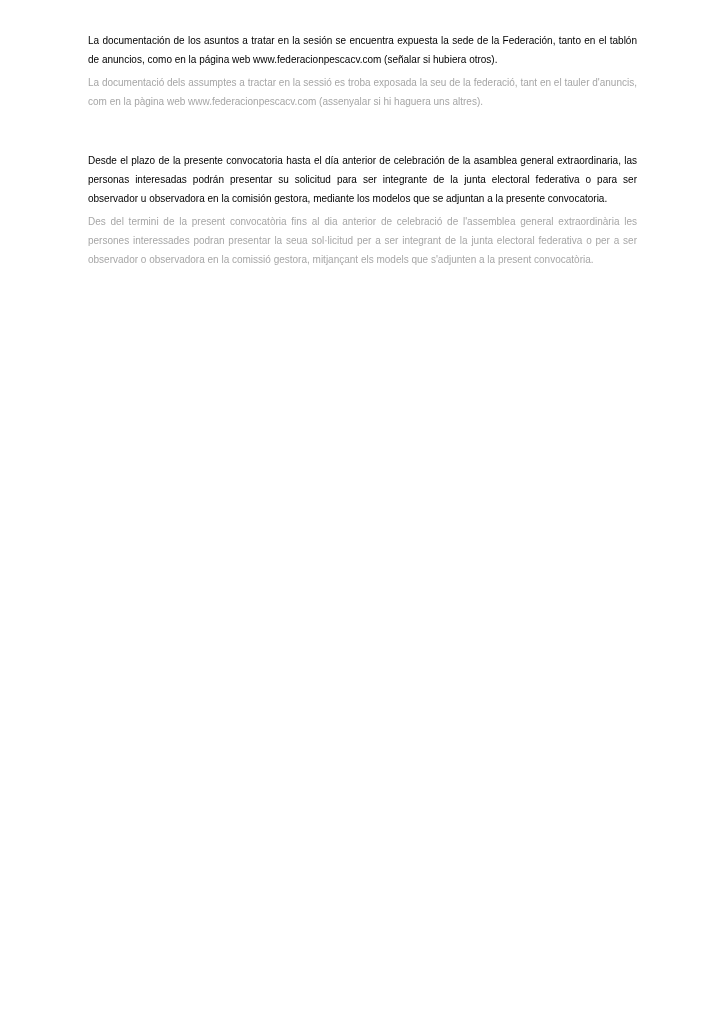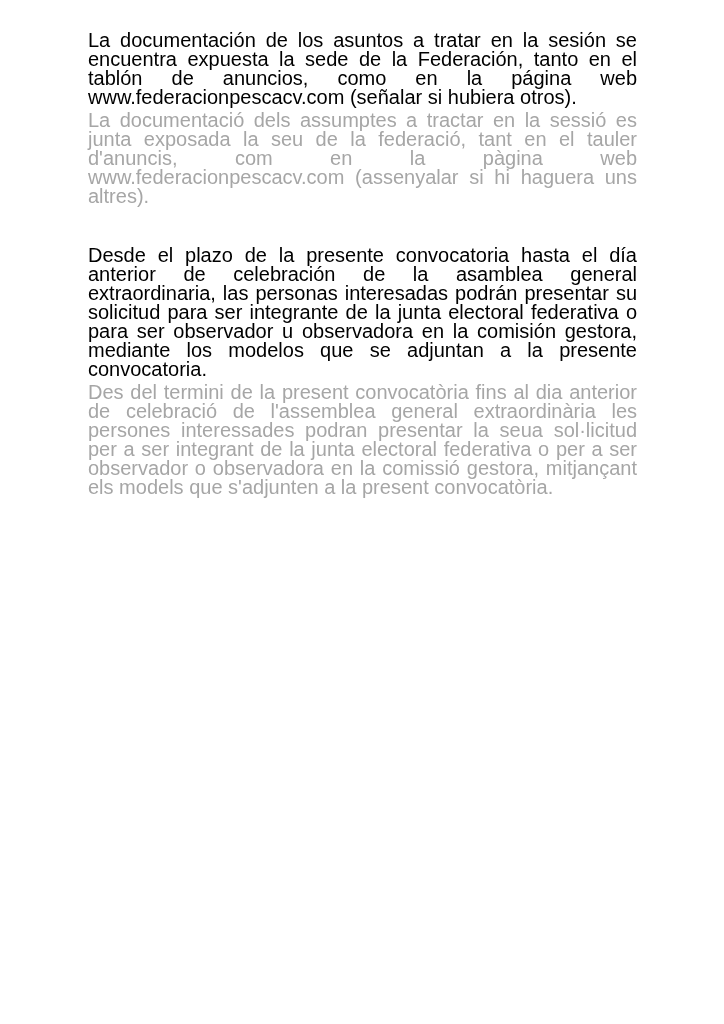--- a/index.html
+++ b/index.html
@@ -10,21 +10,21 @@
   }
   .page {
     position: relative;
     width: 724px;
     height: 1024px;
     margin: 0 auto;
     background: #ffffff;
     box-sizing: border-box;
     padding: 31px 87px 0 88px;
     font-family: "Liberation Sans", "DejaVu Sans", sans-serif;
-    font-size: 20px;
+    font-size: 10px;
     line-height: 19px;
     overflow: hidden;
   }
   .para {
     margin: 0;
     text-align: justify;
     text-justify: inter-word;
   }
   .para.lang-es {
     color: #000000;
@@ -37,21 +37,21 @@
     margin-top: 40px;
   }
 </style>
 </head>
 <body>
 
 <div class="page">
 
   <div class="block">
     <p class="para lang-es">La documentación de los asuntos a tratar en la sesión se encuentra expuesta la sede de la Federación, tanto en el tablón de anuncios, como en la página web www.federacionpescacv.com (señalar si hubiera otros).</p>
-    <p class="para lang-ca">La documentació dels assumptes a tractar en la sessió es junta exposada la seu de la federació, tant en el tauler d'anuncis, com en la pàgina web www.federacionpescacv.com (assenyalar si hi haguera uns altres).</p>
+    <p class="para lang-ca">La documentació dels assumptes a tractar en la sessió es troba exposada la seu de la federació, tant en el tauler d'anuncis, com en la pàgina web www.federacionpescacv.com (assenyalar si hi haguera uns altres).</p>
   </div>
 
   <div class="block">
     <p class="para lang-es">Desde el plazo de la presente convocatoria hasta el día anterior de celebración de la asamblea general extraordinaria, las personas interesadas podrán presentar su solicitud para ser integrante de la junta electoral federativa o para ser observador u observadora en la comisión gestora, mediante los modelos que se adjuntan a la presente convocatoria.</p>
     <p class="para lang-ca">Des del termini de la present convocatòria fins al dia anterior de celebració de l'assemblea general extraordinària les persones interessades podran presentar la seua sol·licitud per a ser integrant de la junta electoral federativa o per a ser observador o observadora en la comissió gestora, mitjançant els models que s'adjunten a la present convocatòria.</p>
   </div>
 
 </div>
 
 </body></html>

